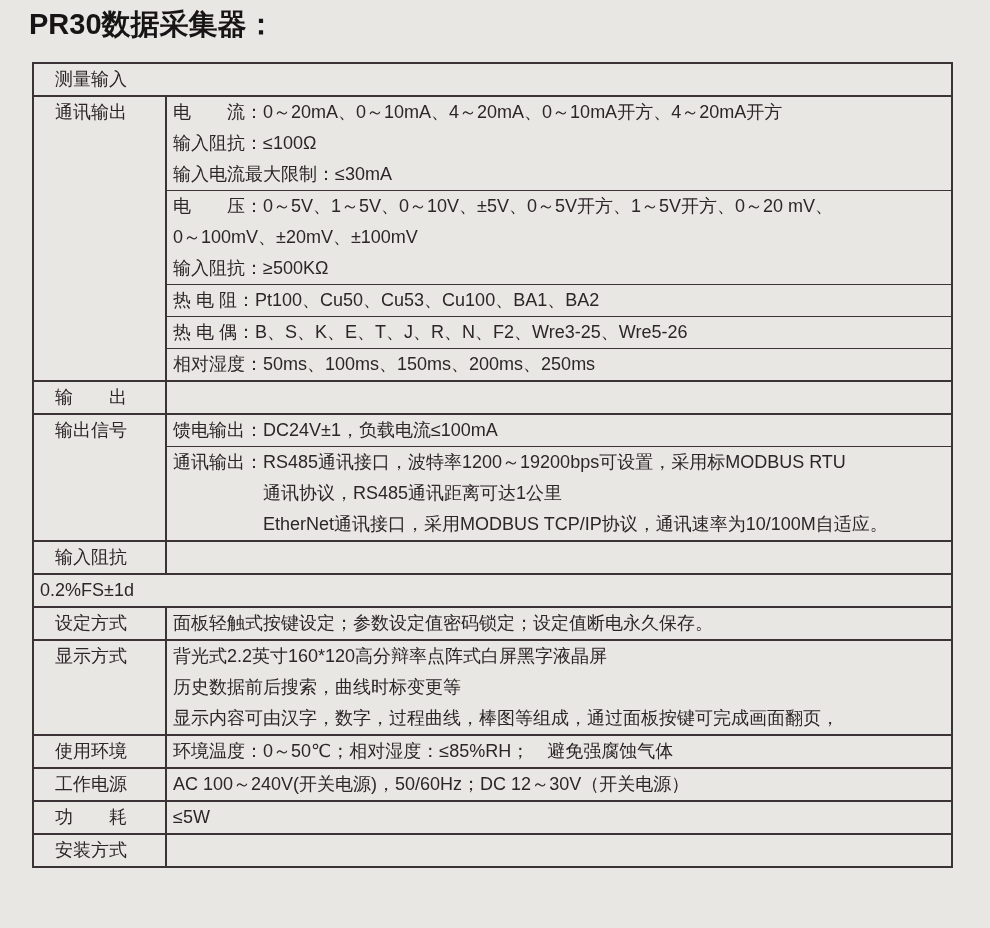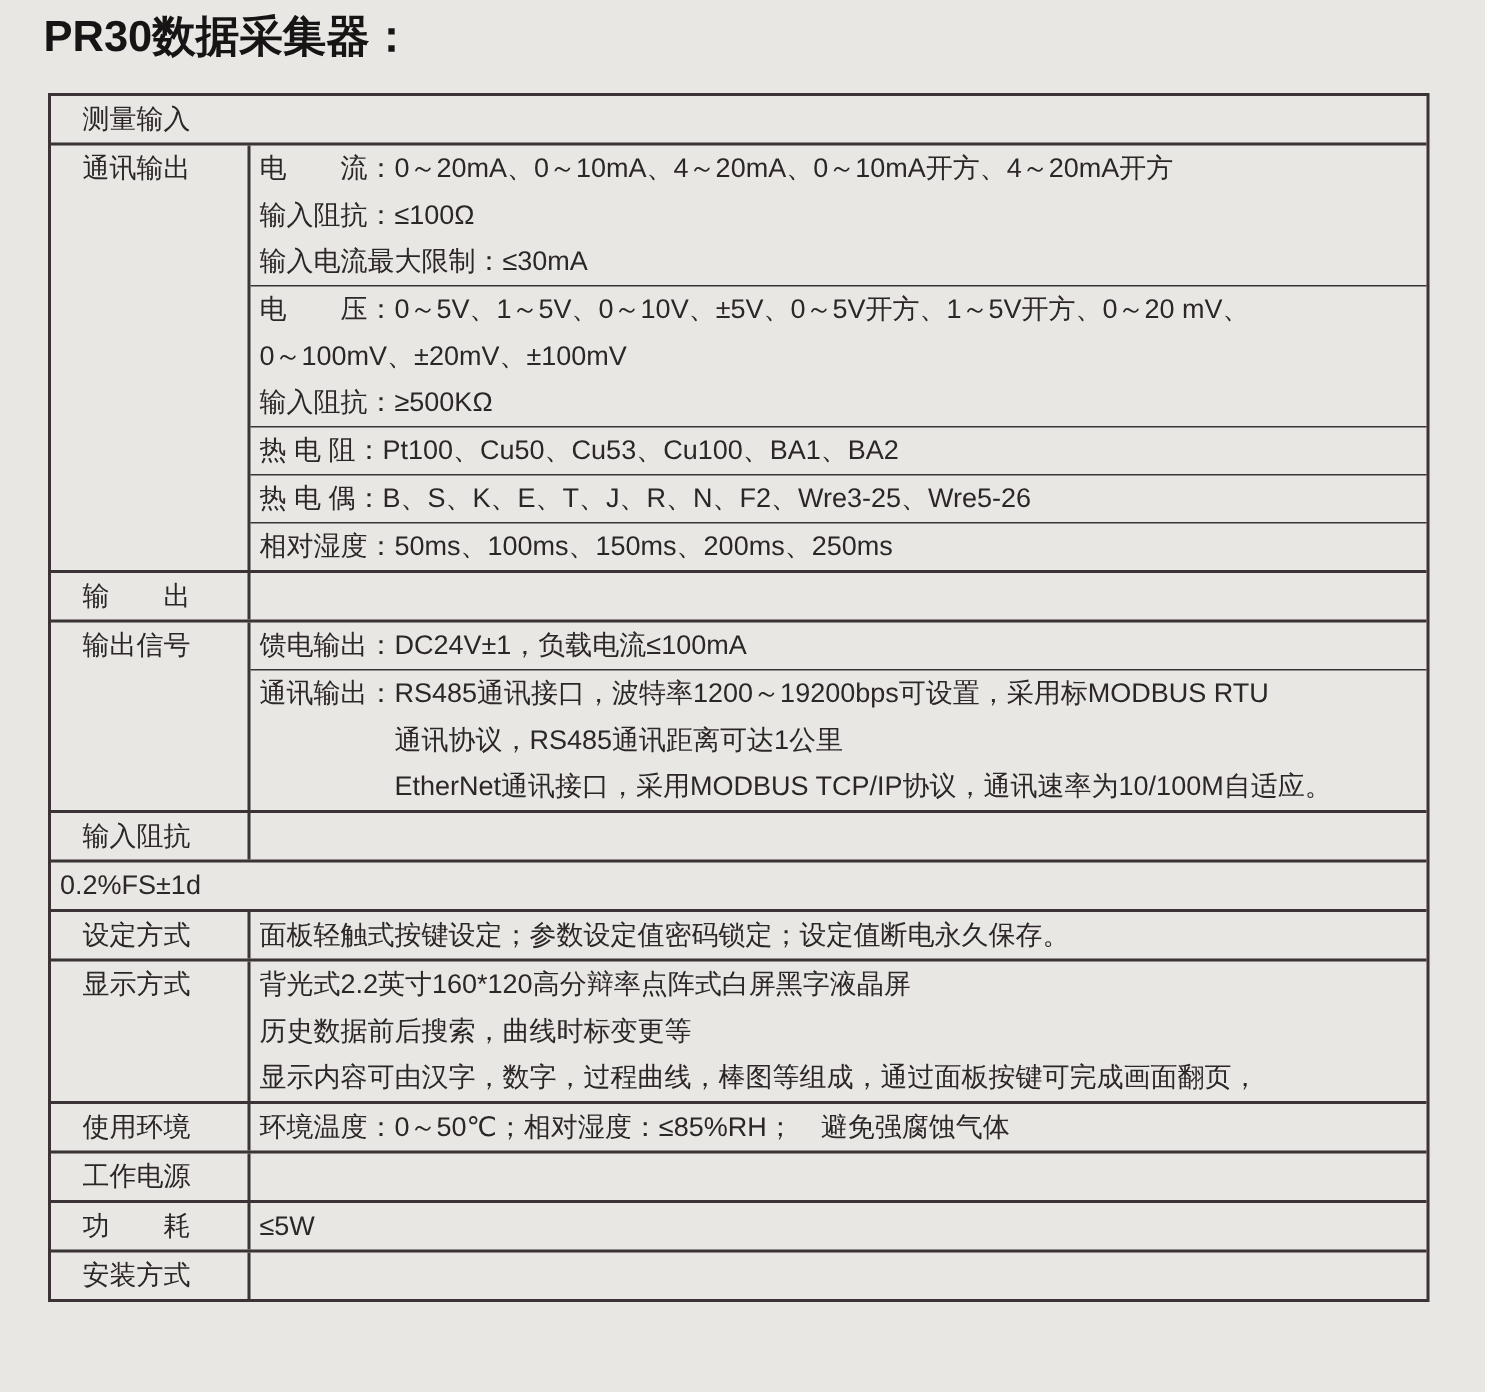--- a/index.html
+++ b/index.html
@@ -175,20 +175,25 @@
         <div class="content-col">
           <div class="sub-cell">
             <div class="line">环境温度：0～50℃；相对湿度：≤85%RH；　避免强腐蚀气体</div>
           </div>
         </div>
       </div>
       <div class="row">
         <div class="cell-label">
           <div class="line">工作电源</div>
         </div>
+        <div class="content-col">
+          <div class="sub-cell">
+            <div class="line">AC 100～240V(开关电源)，50/60Hz；DC 12～30V（开关电源）</div>
+          </div>
+        </div>
       </div>
       <div class="row">
         <div class="cell-label">
           <div class="line">功　　耗</div>
         </div>
         <div class="content-col">
           <div class="sub-cell">
             <div class="line">≤5W</div>
           </div>
         </div>

